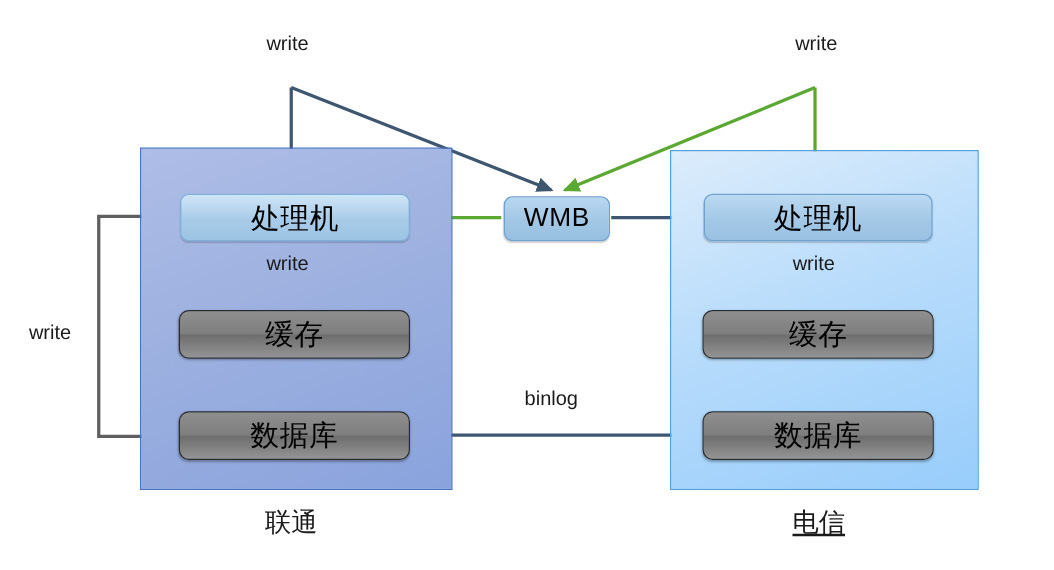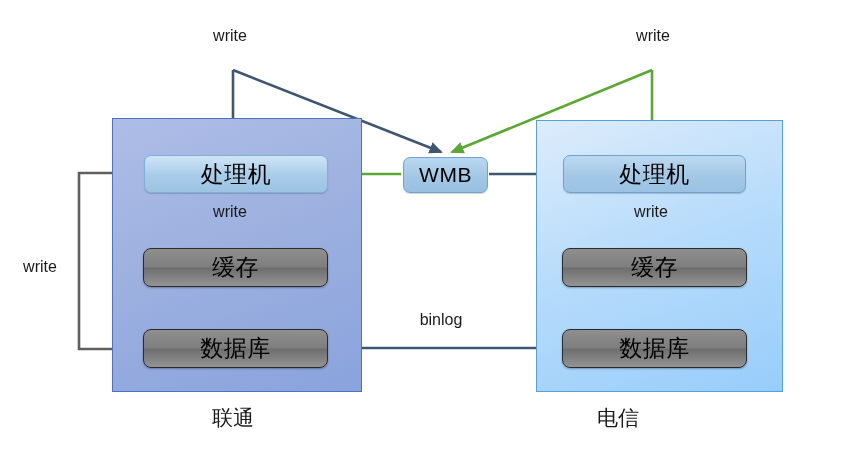--- a/index.html
+++ b/index.html
@@ -160,15 +160,15 @@
   <div class="lbl lbl-center" style="left:653px; top:27px;">write</div>
 
   <div class="lbl lbl-center" style="left:230px; top:203px;">write</div>
   <div class="lbl lbl-center" style="left:651px; top:203px;">write</div>
 
   <div class="lbl lbl-center" style="left:40px; top:258px;">write</div>
 
   <div class="lbl lbl-center" style="left:441px; top:311px;">binlog</div>
 
   <div class="lbl lbl-cn lbl-center" style="left:233px; top:404px;text-align:center;">联通</div>
-  <div class="lbl lbl-cn lbl-center" style="left:618px; top:404px;">电信</div>
+  <div class="lbl lbl-cn lbl-center" style="left:655px; top:404px;text-decoration:underline;">电信</div>
 
 </div>
 
 </body></html>

